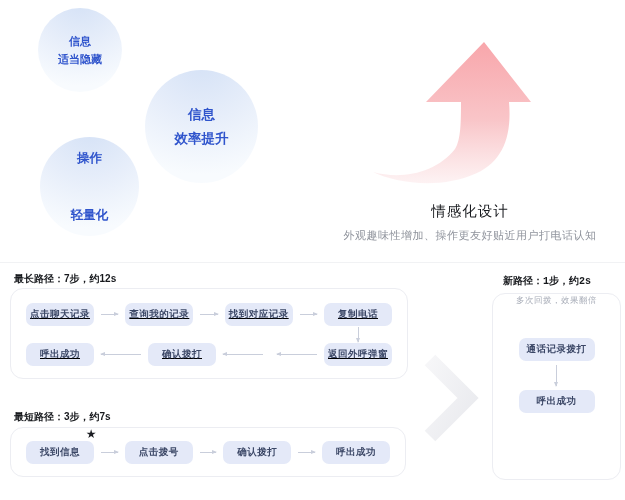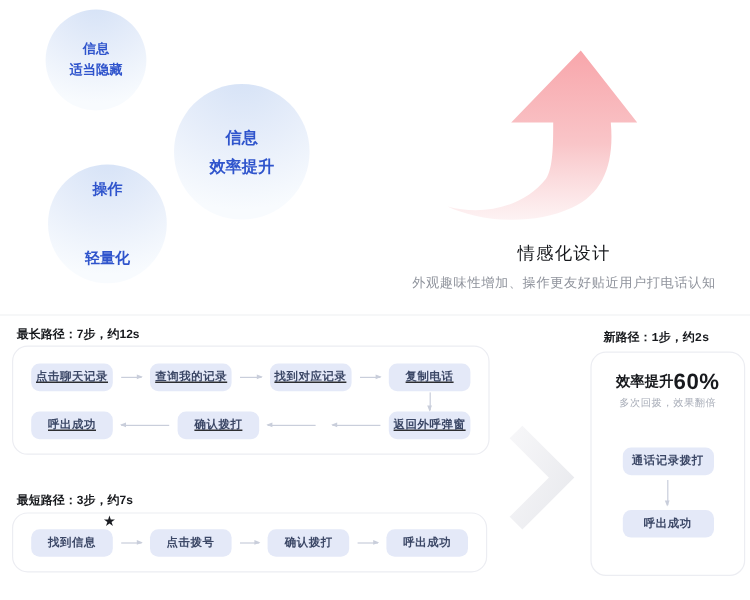--- a/index.html
+++ b/index.html
@@ -176,23 +176,20 @@
       <linearGradient id="chevGrad" x1="0" y1="0" x2="1" y2="1">
         <stop offset="0" stop-color="#f6f6f8"></stop>
         <stop offset="1" stop-color="#e9eaee"></stop>
       </linearGradient>
     </defs>
     <polyline points="12,10 50,48 12,86" fill="none" stroke="url(#chevGrad)" stroke-width="15" stroke-linejoin="miter"></polyline>
   </svg>
 
   <div class="flow-label label-new">新路径：1步，约2s</div>
   <div class="card card-new">
-    <div class="metric">
-      <span class="metric-prefix">效率提升</span><span class="metric-value">60%</span>
-    </div>
     <div class="metric-sub">多次回拨，效果翻倍</div>
     <div class="node node-wide node-top">
         <span>通话记录拨打</span>
       </div>
     <div class="v-arrow v-arrow-new"></div>
     <div class="node node-wide">
         <span>呼出成功</span>
       </div>
   </div>
 

